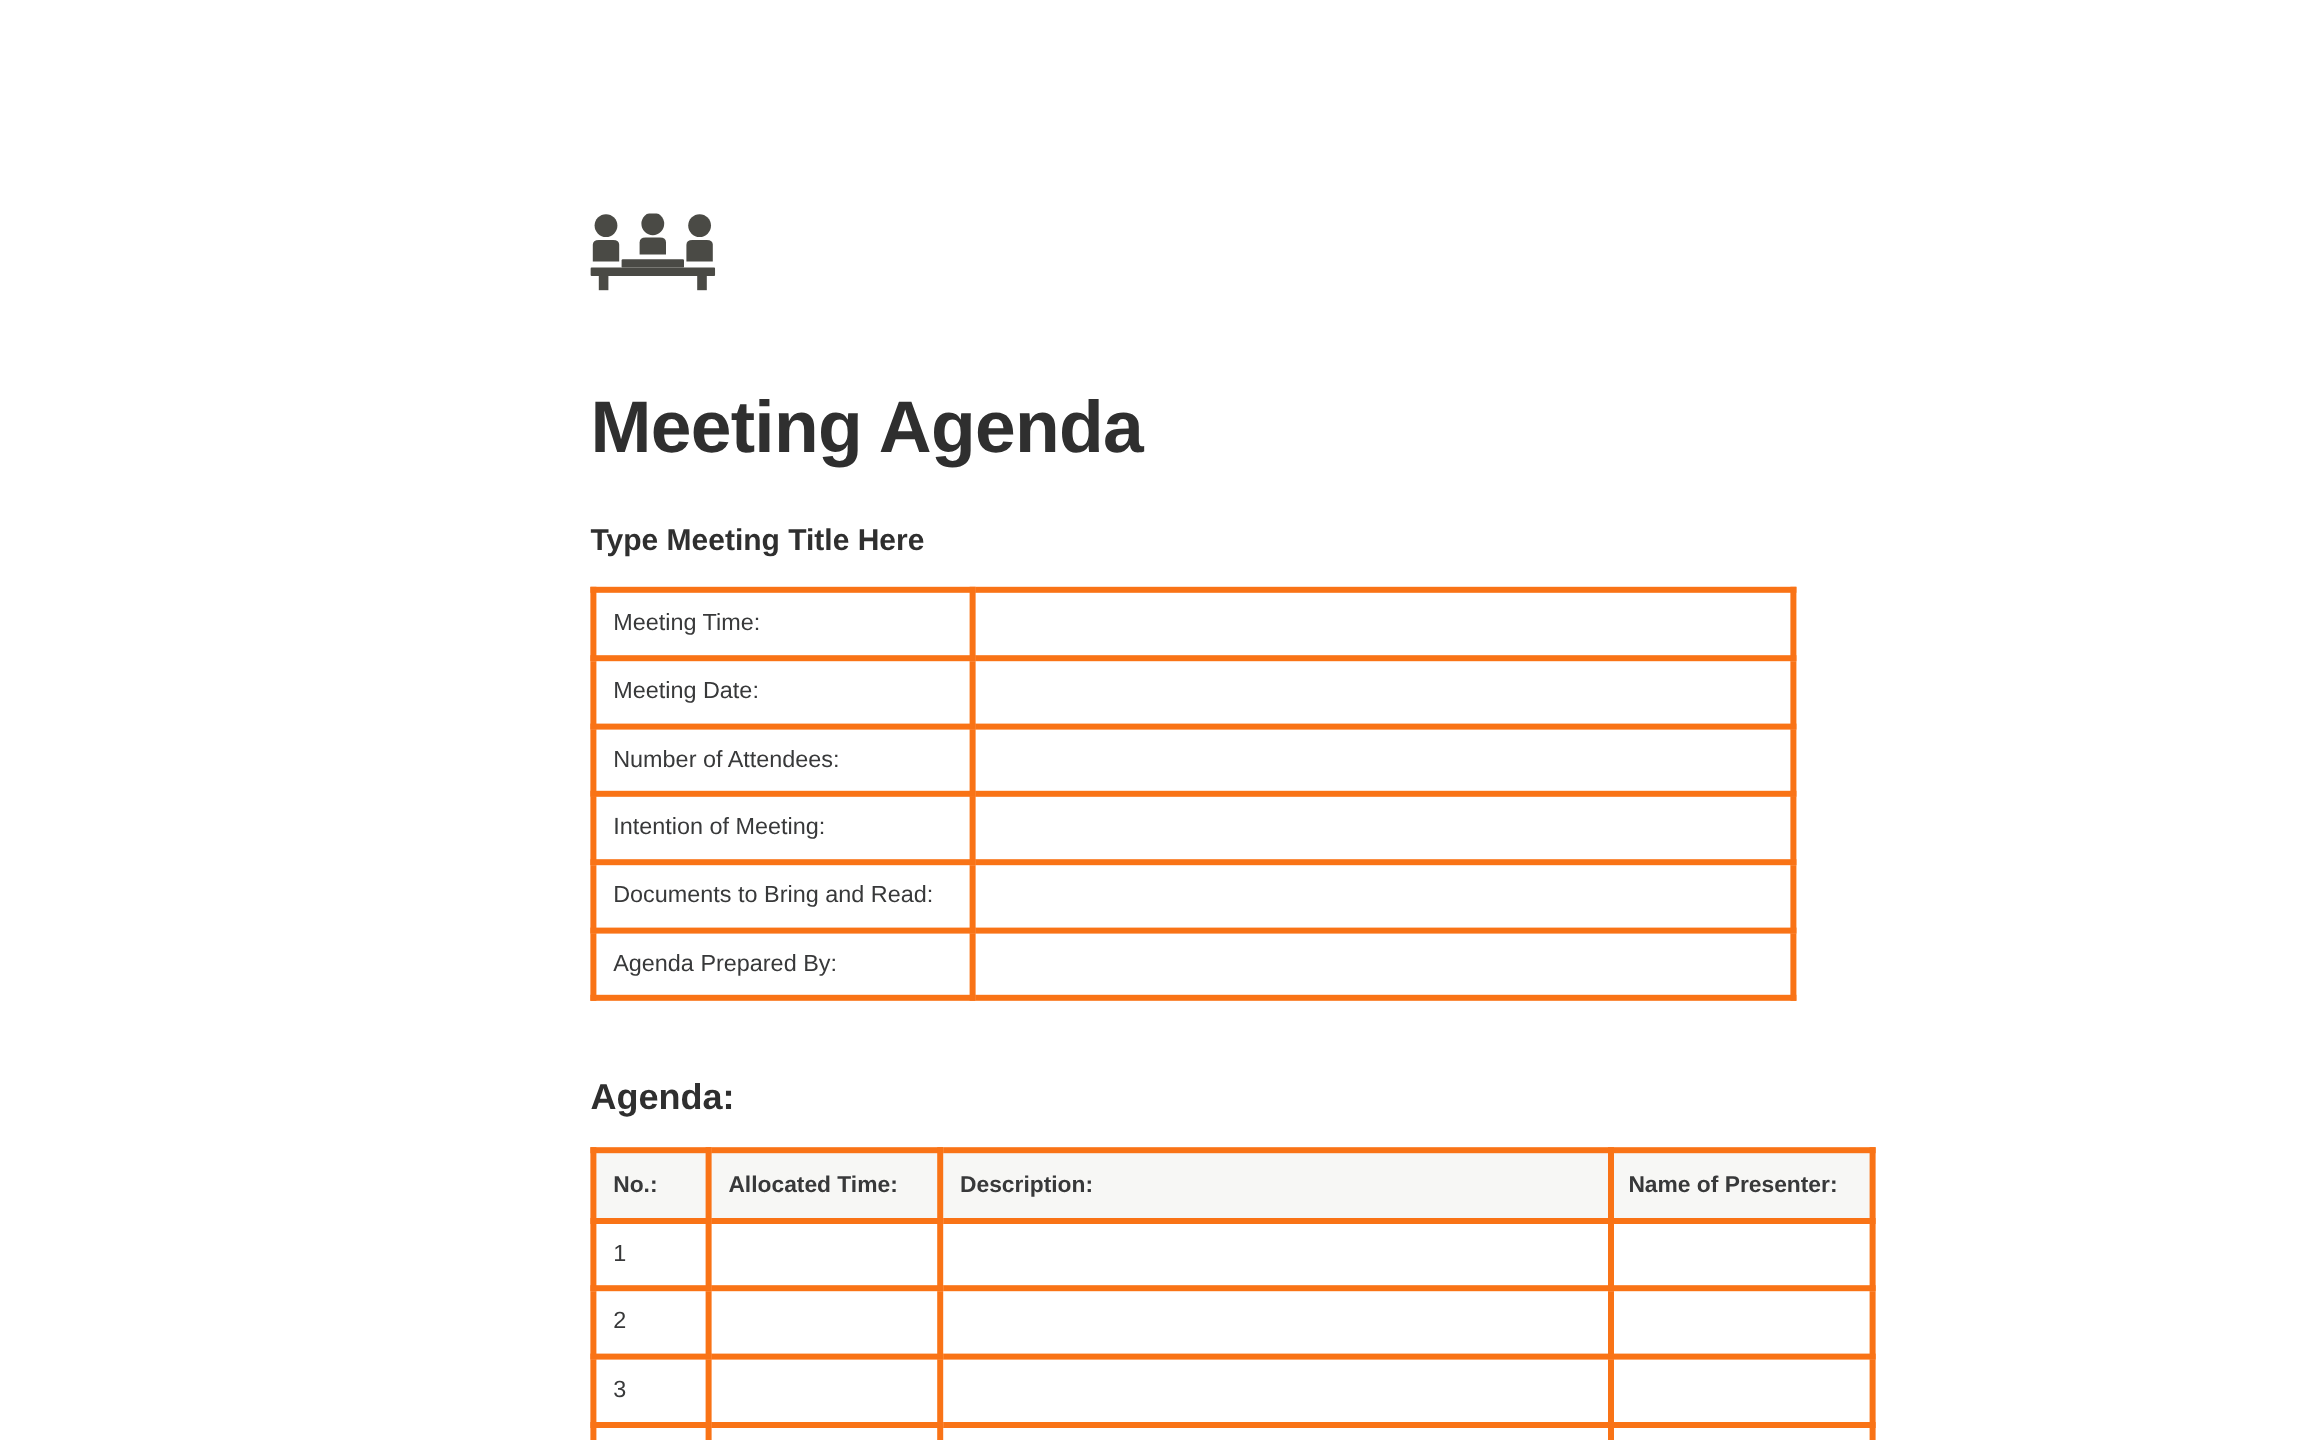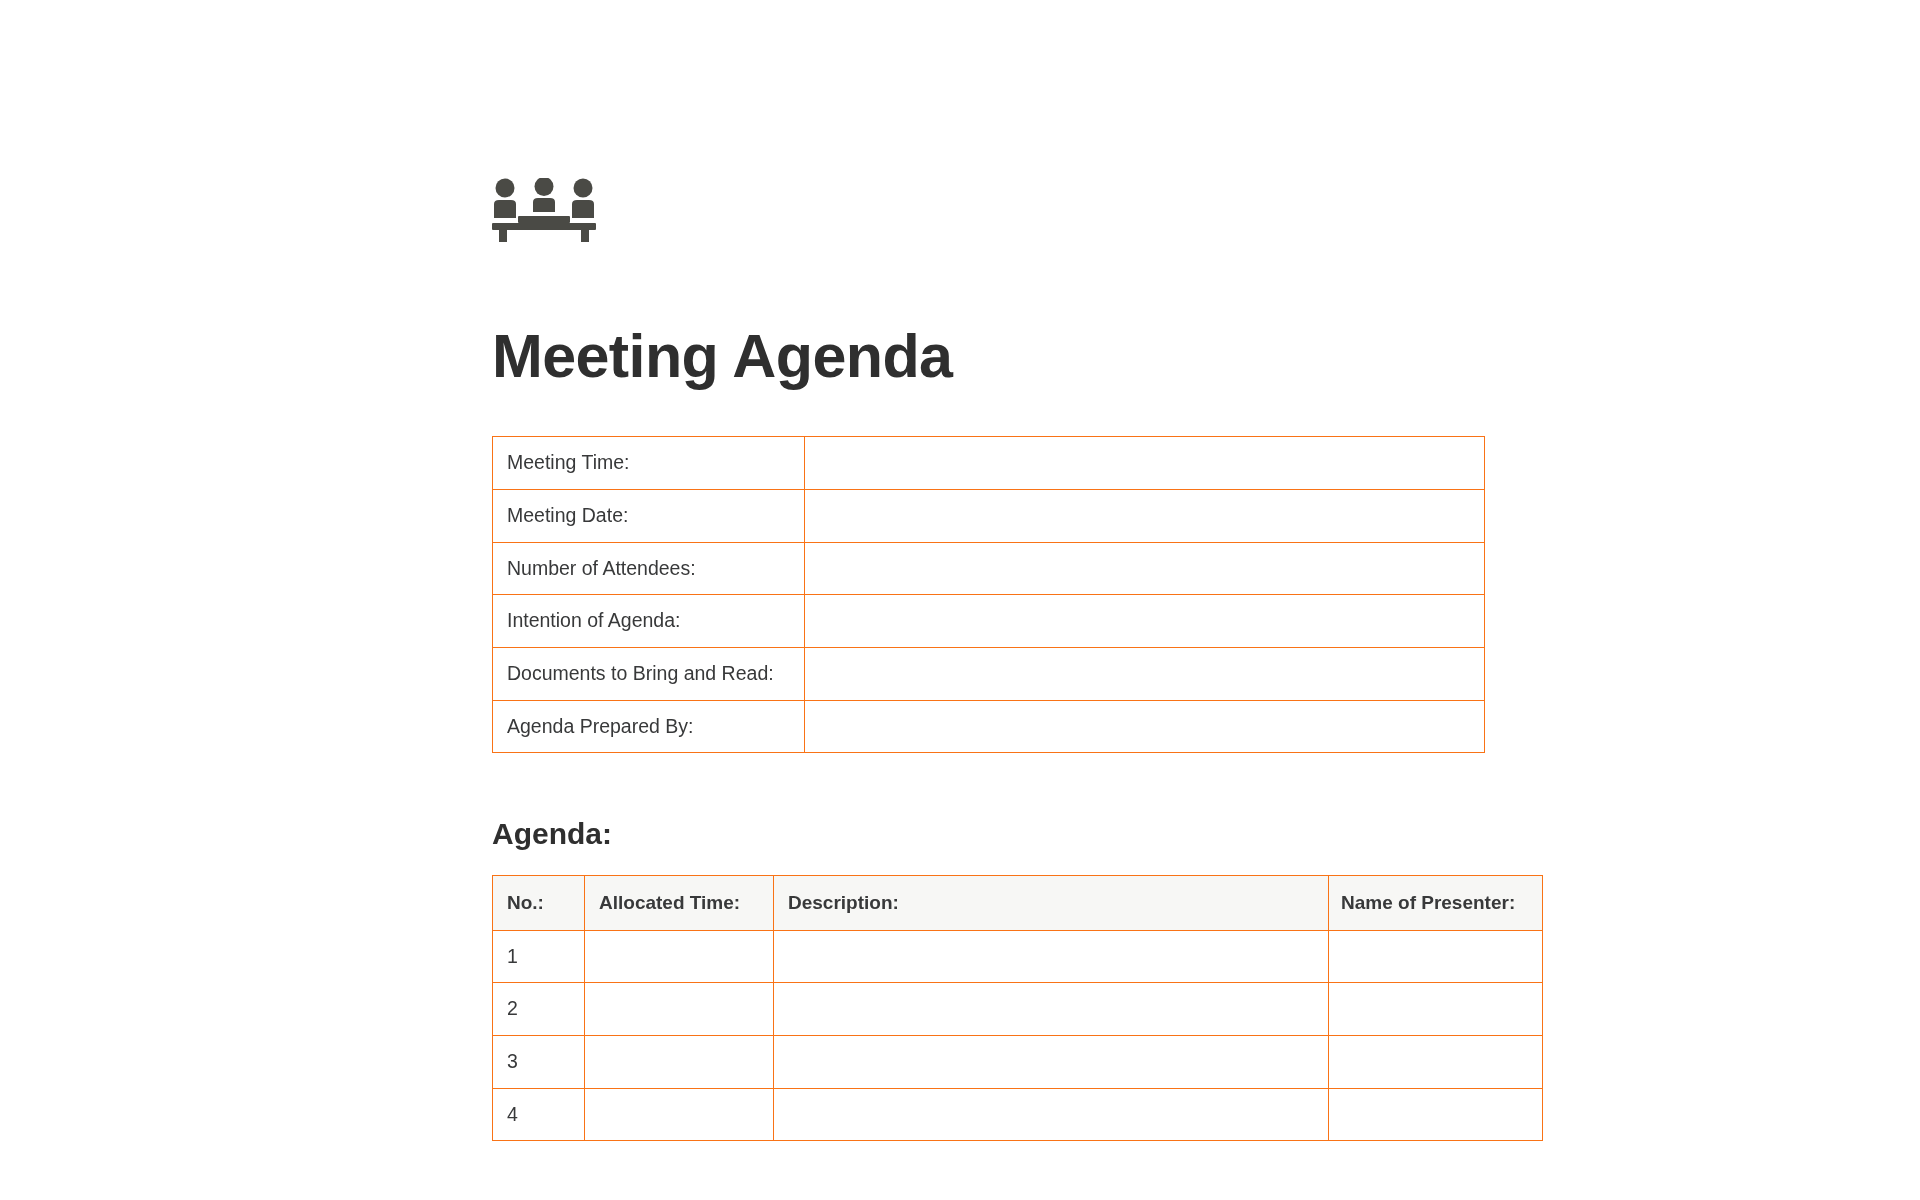--- a/index.html
+++ b/index.html
@@ -82,21 +82,21 @@
     color: #2f2f2f;
     margin: 64px 0 24px 0;
   }
 
   table {
     border-collapse: collapse;
     width: 936px;
     table-layout: fixed;
   }
   table td, table th {
-    border: 1px solid #f97316;
+    border: 5px solid #f97316;
     padding: 13px 14px;
     font-size: 19.5px;
     color: #38393a;
     font-weight: normal;
     text-align: left;
     vertical-align: top;
     line-height: 1.32;
   }
 
   
@@ -150,37 +150,38 @@
 
           <rect x="0" y="45" width="104" height="7" rx="1"></rect>
           <rect x="7" y="52" width="8" height="12"></rect>
           <rect x="89" y="52" width="8" height="12"></rect>
         </g>
       </svg>
     </div>
 
     <h1 class="title">Meeting Agenda</h1>
 
+    <h2 class="subtitle">Type Meeting Title Here</h2>
 
     <table class="info-table">
       <tbody>
         <tr>
           <td class="label">Meeting Time:</td>
           <td class="value"></td>
         </tr>
         <tr>
           <td class="label">Meeting Date:</td>
           <td class="value"></td>
         </tr>
         <tr>
           <td class="label">Number of Attendees:</td>
           <td class="value"></td>
         </tr>
         <tr>
-          <td class="label">Intention of Agenda:</td>
+          <td class="label">Intention of Meeting:</td>
           <td class="value"></td>
         </tr>
         <tr class="tall">
           <td class="label">Documents to Bring and Read:</td>
           <td class="value"></td>
         </tr>
         <tr>
           <td class="label">Agenda Prepared By:</td>
           <td class="value"></td>
         </tr>

